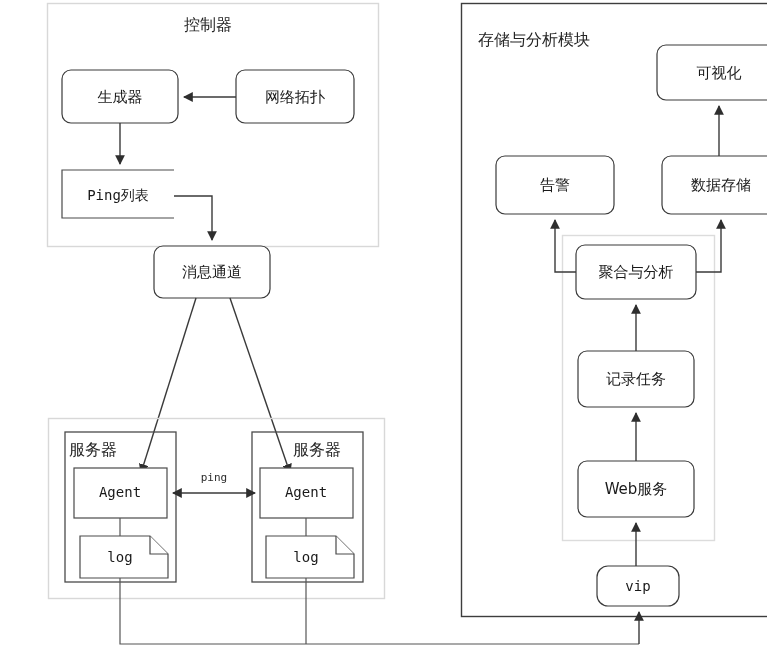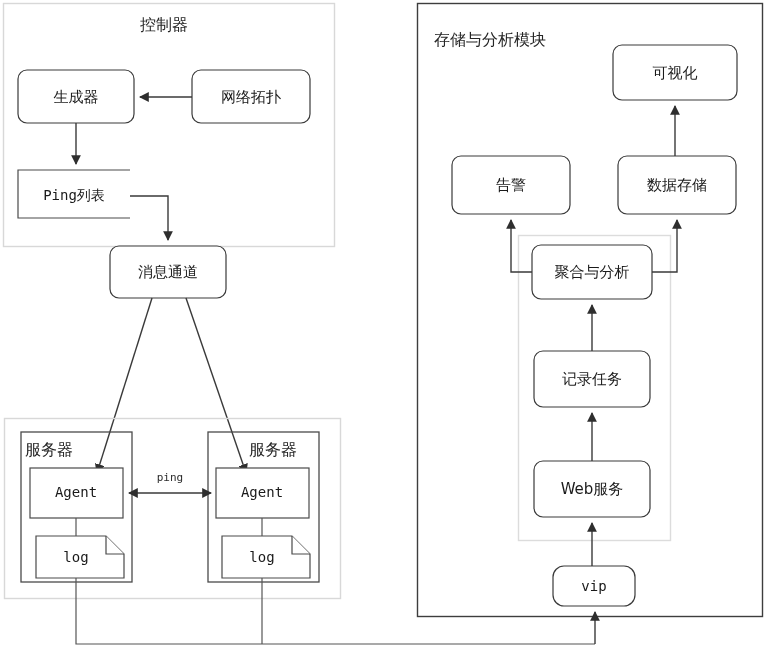--- a/index.html
+++ b/index.html
@@ -1,18 +1,18 @@
 <!DOCTYPE html>
 <html><head>
 <meta charset="utf-8">
 <style>
   html,body{margin:0;padding:0;background:#ffffff;}
   body{width:767px;height:649px;overflow:hidden;
        font-family:"Liberation Sans","DejaVu Sans",sans-serif;}
-  #diagram-root{position:relative;width:632px;height:649px;}
+  #diagram-root{position:relative;width:632px;height:649px;margin-left:44px;}
   svg{display:block;}
   .node-label{font-family:"DejaVu Sans","Liberation Sans",sans-serif;font-size:15px;fill:#1a1a1a;
               dominant-baseline:middle;text-anchor:middle;}
   .node-label-mono{font-family:"DejaVu Sans Mono","Liberation Mono",monospace;font-size:14px;fill:#1a1a1a;
               dominant-baseline:middle;text-anchor:middle;}
   .group-title{font-family:"DejaVu Sans","Liberation Sans",sans-serif;font-size:16px;fill:#262626;
               dominant-baseline:middle;}
   .edge-label{font-family:"DejaVu Sans Mono","Liberation Mono",monospace;font-size:11px;fill:#2b2b2b;
               dominant-baseline:middle;text-anchor:middle;}
   .rnode{fill:#ffffff;stroke:#3a3a3a;stroke-width:1.2;}

